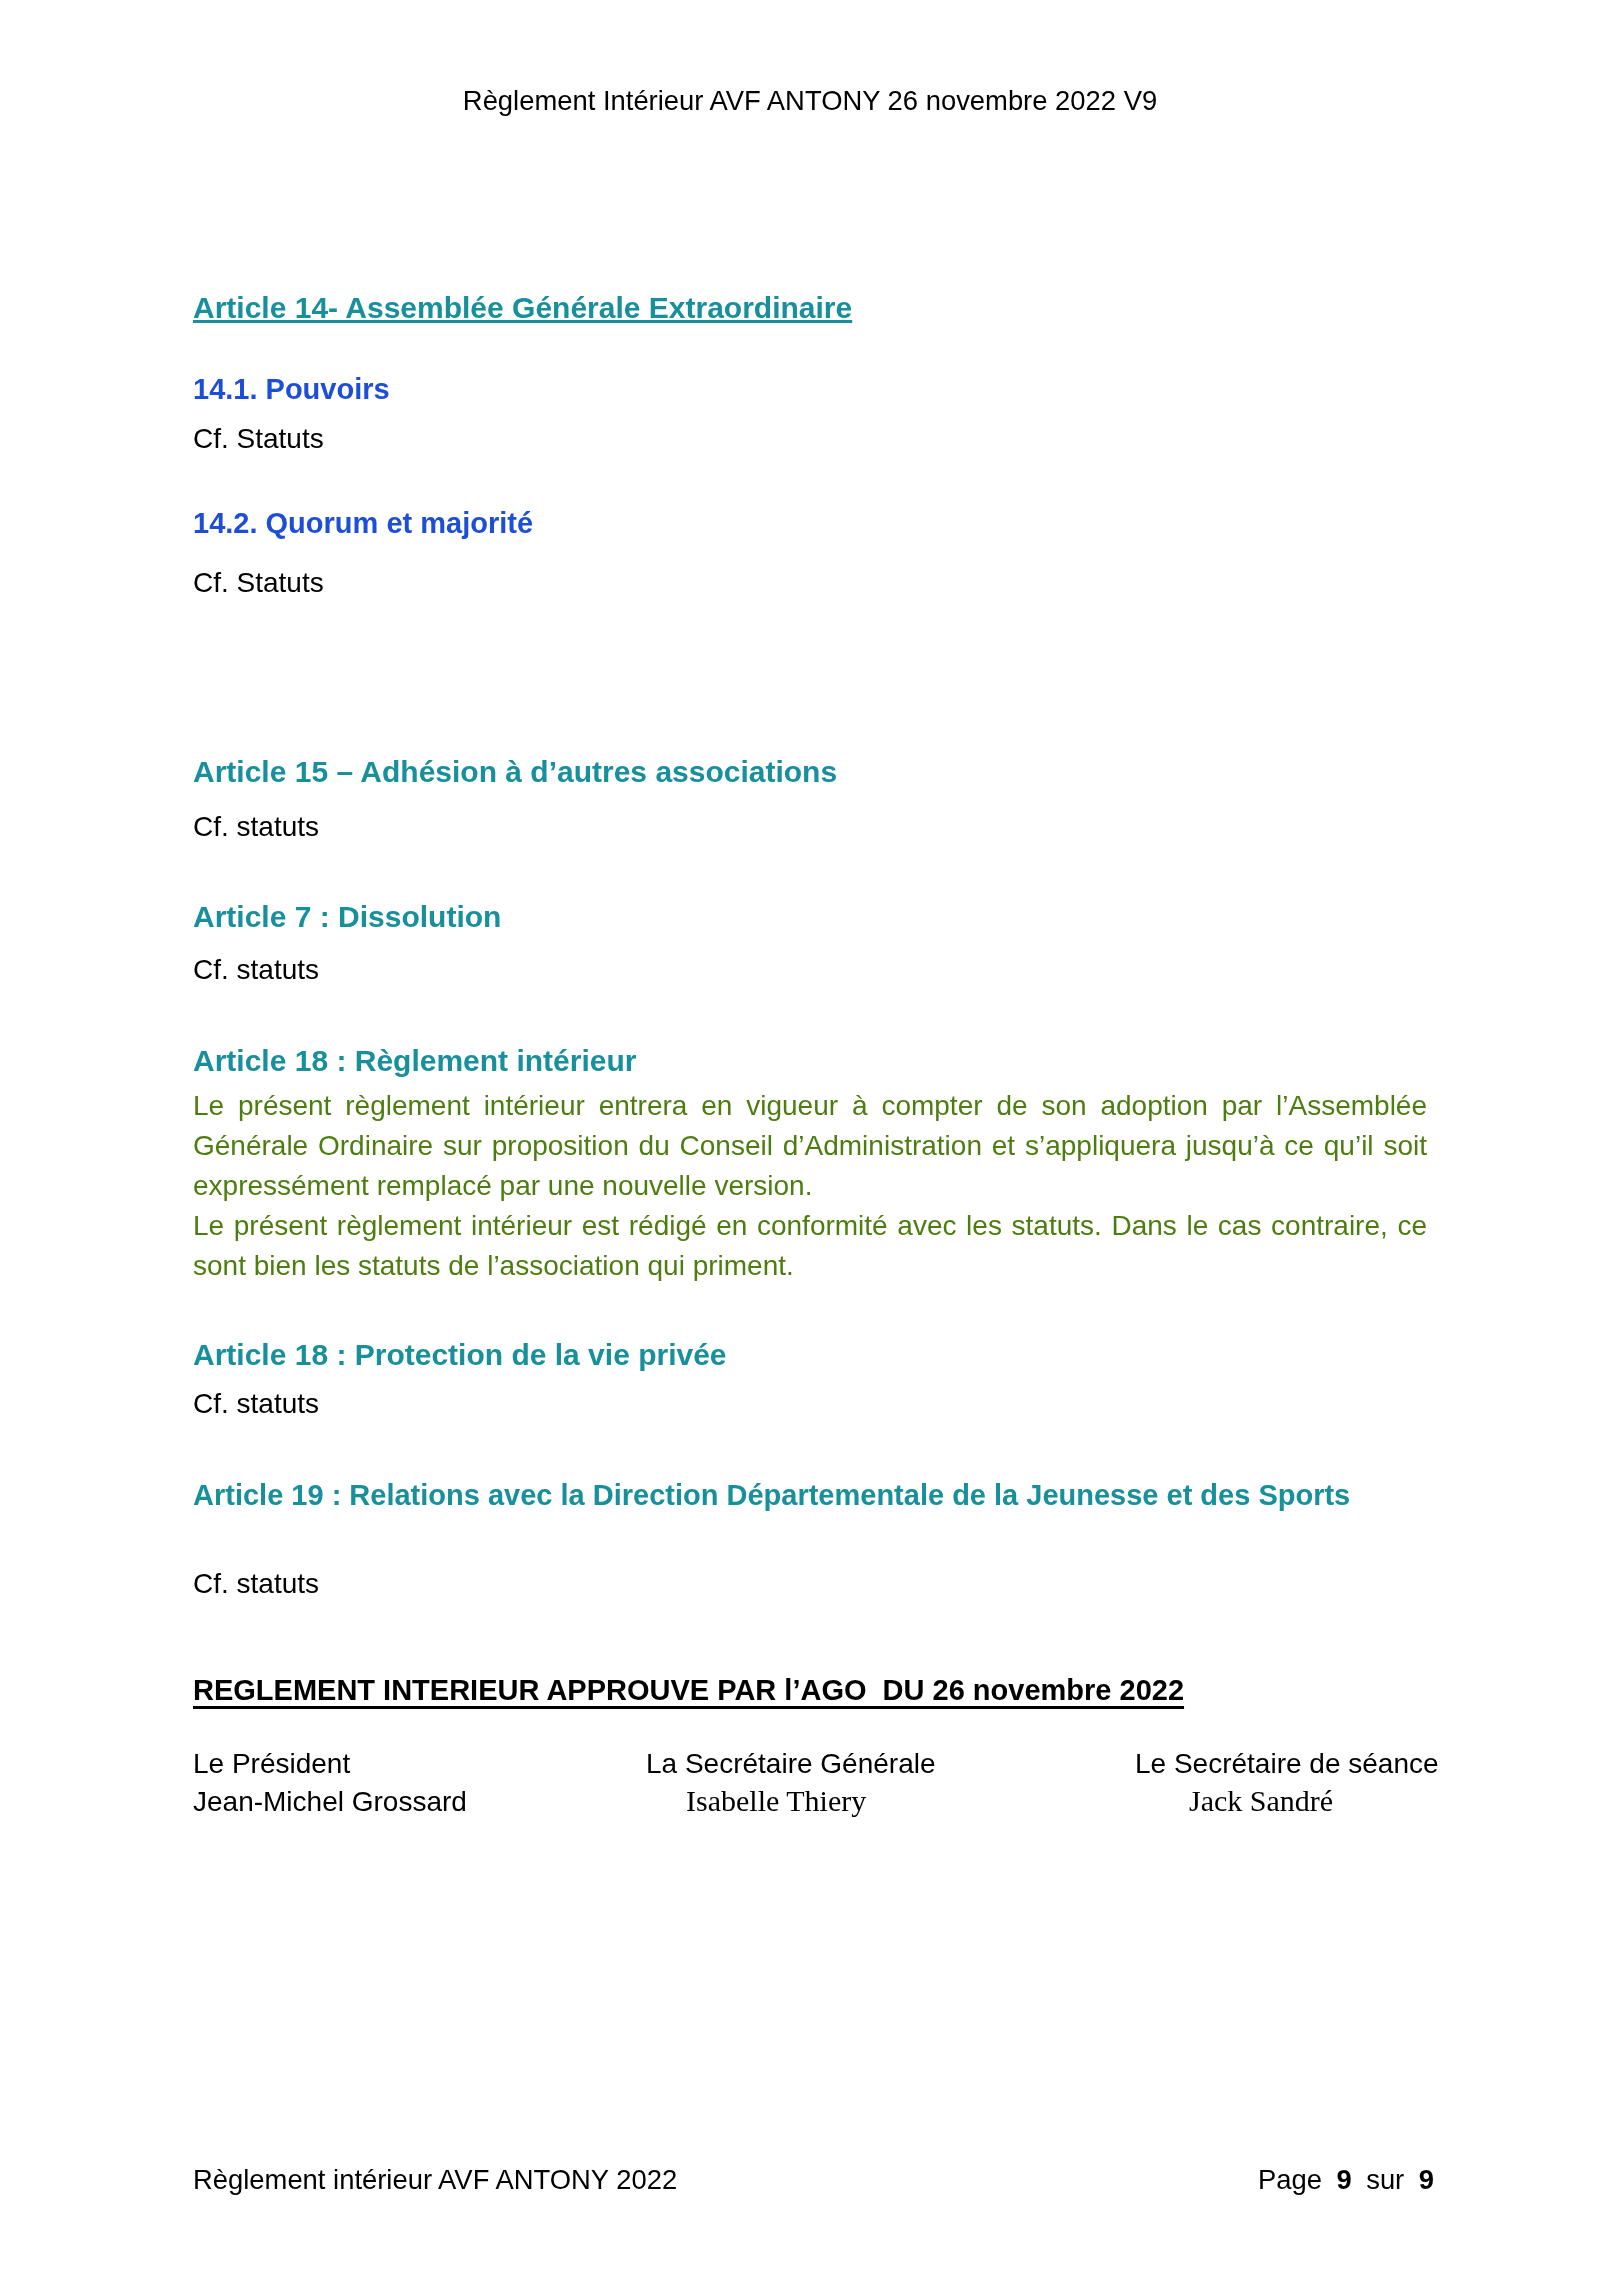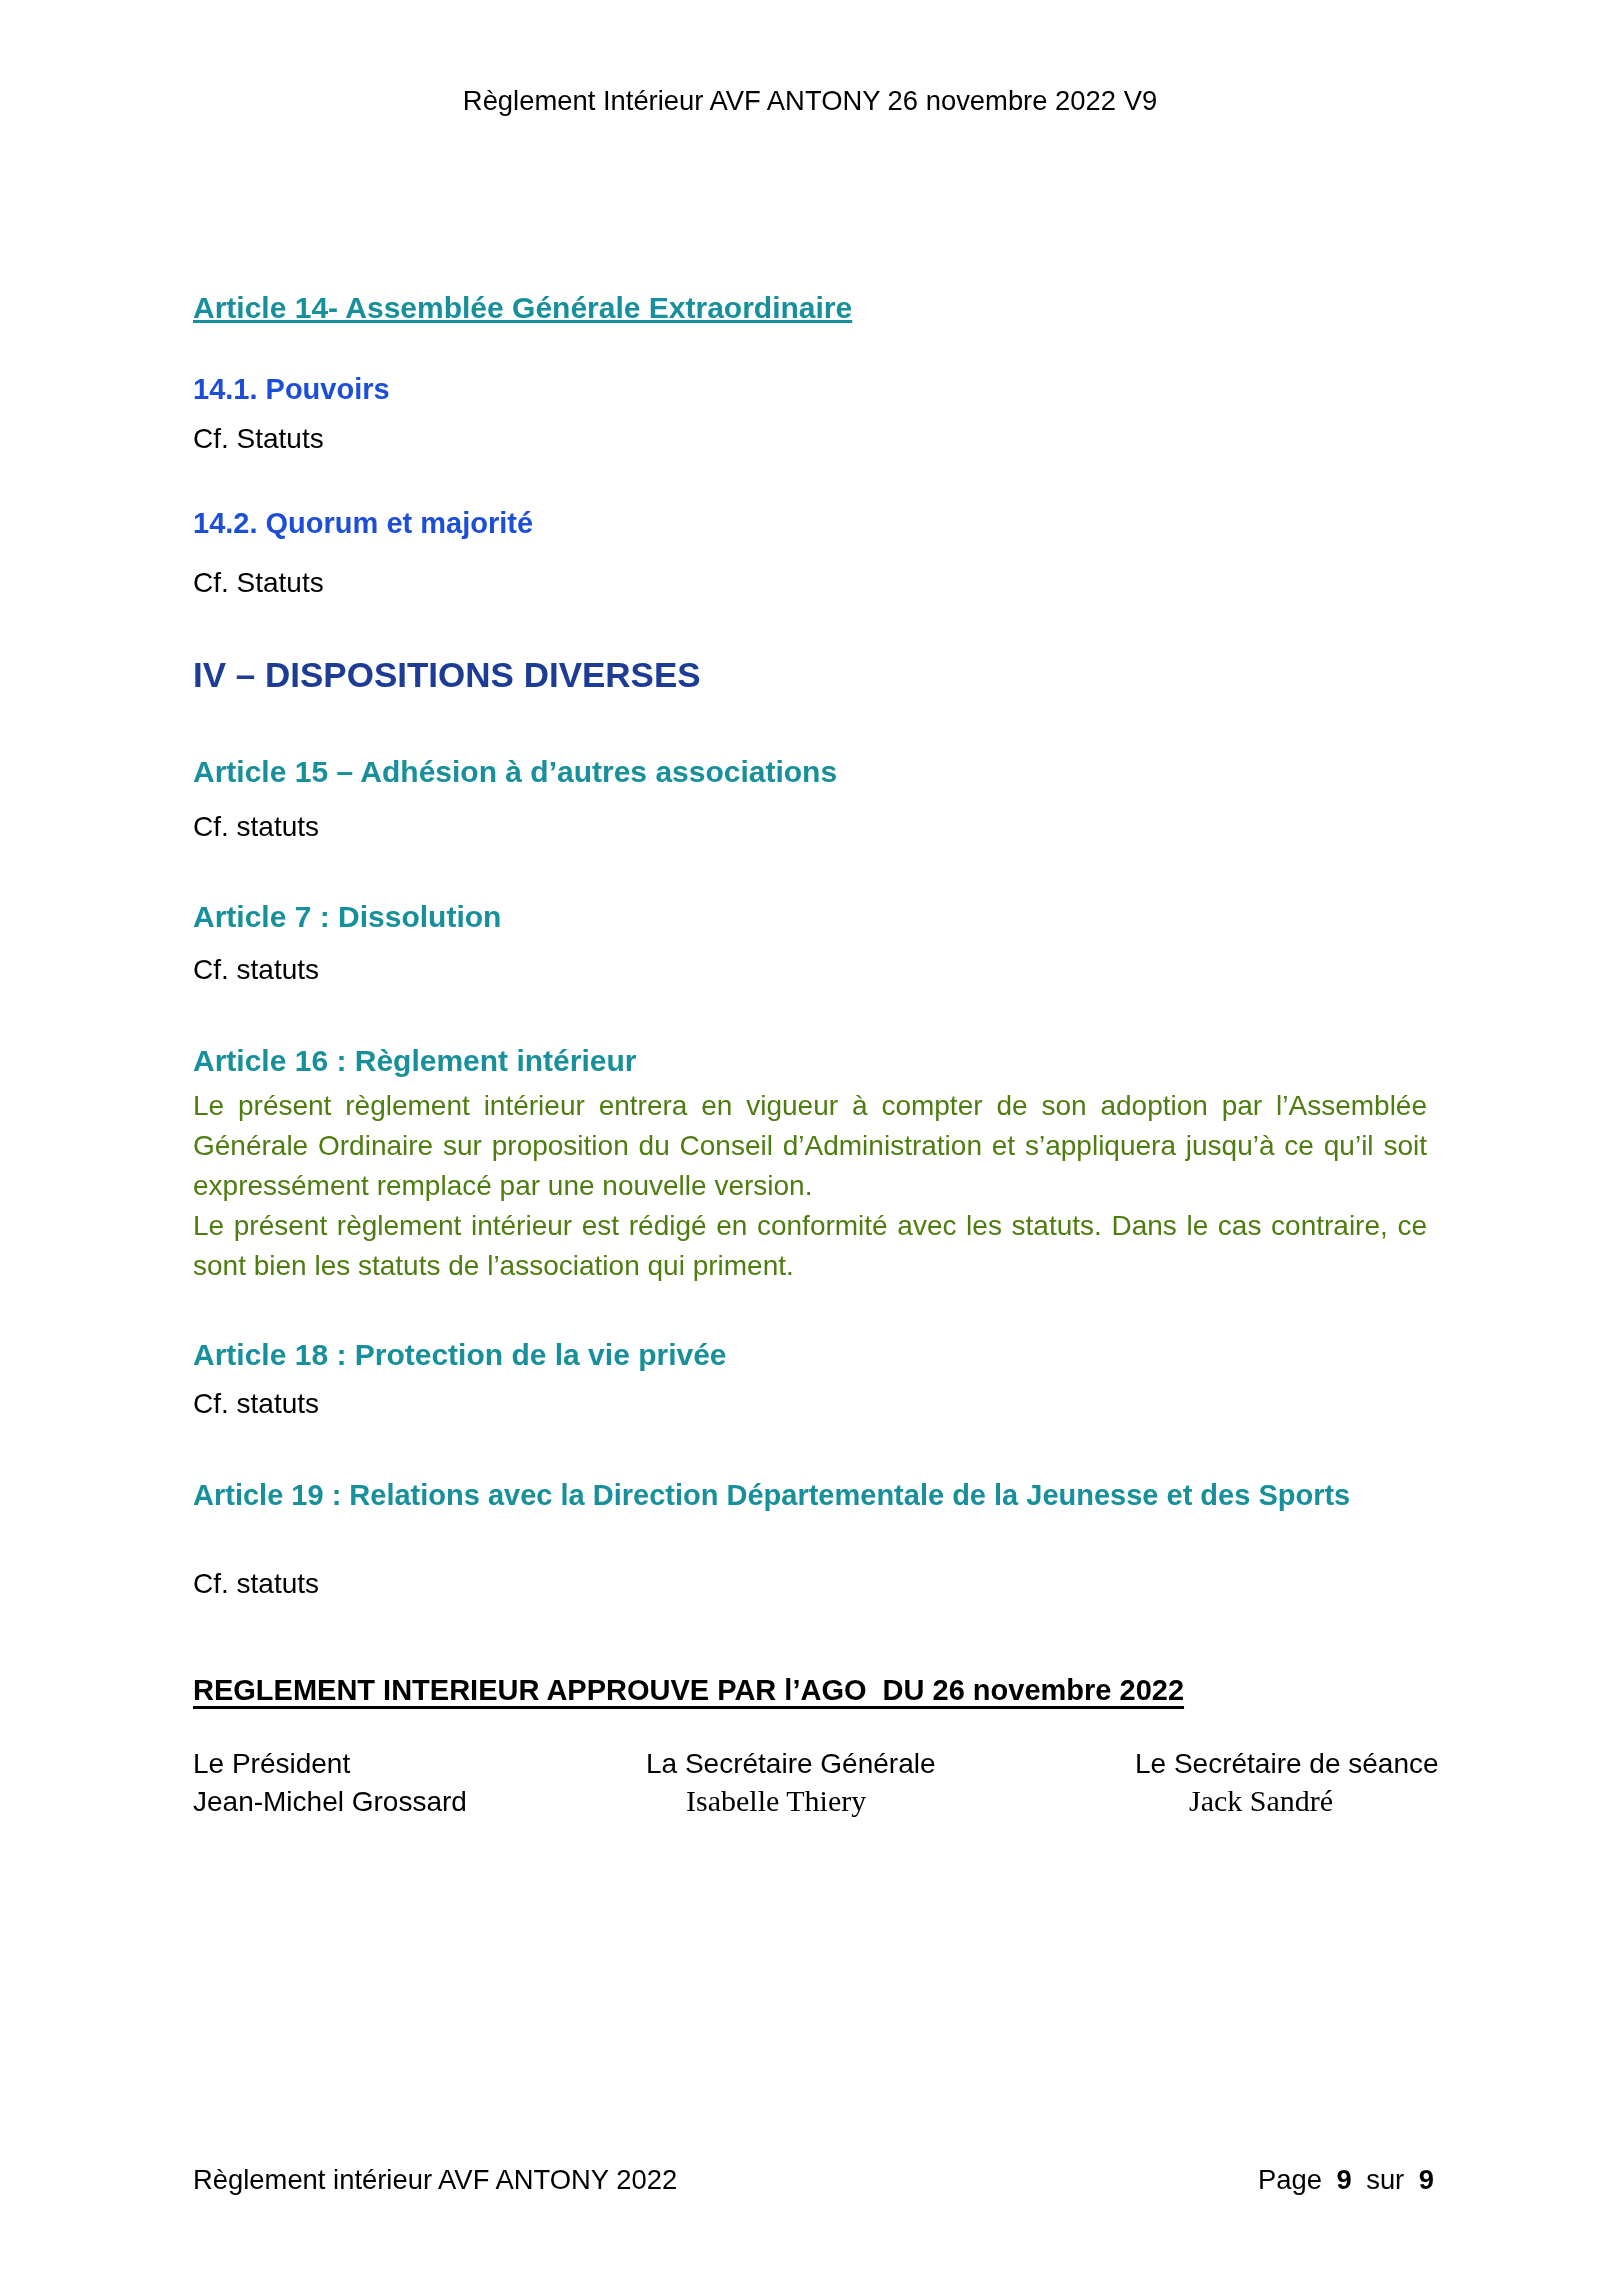--- a/index.html
+++ b/index.html
@@ -102,29 +102,28 @@
   <div class="abs doc-header">Règlement Intérieur AVF ANTONY 26 novembre 2022 V9</div>
 
   <div class="abs content h-article" style="top:286px;text-decoration:underline;">Article 14- Assemblée Générale Extraordinaire</div>
 
   <div class="abs content h-sub" style="top:373px;">14.1. Pouvoirs</div>
   <div class="abs content body-text" style="top:423px;">Cf. Statuts</div>
 
   <div class="abs content h-sub" style="top:507px;">14.2. Quorum et majorité</div>
   <div class="abs content body-text" style="top:567px;">Cf. Statuts</div>
 
-  <div class="abs content h-part" style="top:655px;">IV – DISPOSITIONS DIVERSES</div>
 
   <div class="abs content h-article" style="top:750px;">Article 15 – Adhésion à d’autres associations</div>
   <div class="abs content body-text" style="top:811px;">Cf. statuts</div>
 
   <div class="abs content h-article" style="top:895px;">Article 7 : Dissolution</div>
   <div class="abs content body-text" style="top:954px;">Cf. statuts</div>
 
-  <div class="abs content h-article" style="top:1039px;">Article 16 : Règlement intérieur</div>
+  <div class="abs content h-article" style="top:1039px;">Article 18 : Règlement intérieur</div>
   <div class="abs content" style="top:1086px;">
     <div class="para">Le présent règlement intérieur entrera en vigueur à compter de son adoption par l’Assemblée Générale Ordinaire sur proposition du Conseil d’Administration et s’appliquera jusqu’à ce qu’il soit expressément remplacé par une nouvelle version.</div>
     <div class="para">Le présent règlement intérieur est rédigé en conformité avec les statuts. Dans le cas contraire, ce sont bien les statuts de l’association qui priment.</div>
   </div>
 
   <div class="abs content h-article" style="top:1333px;">Article 18 : Protection de la vie privée</div>
   <div class="abs content body-text" style="top:1388px;">Cf. statuts</div>
 
   <div class="abs content h-article-justify" style="top:1474px;">Article 19 : Relations avec la Direction Départementale de la Jeunesse et des Sports</div>
   <div class="abs content body-text" style="top:1568px;">Cf. statuts</div>

